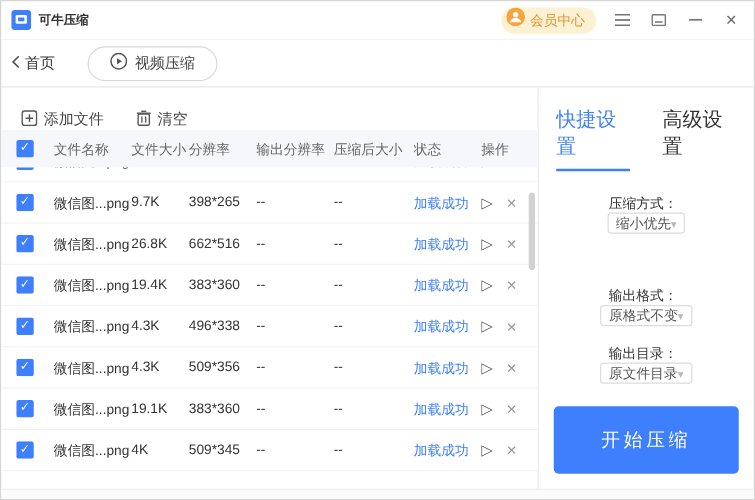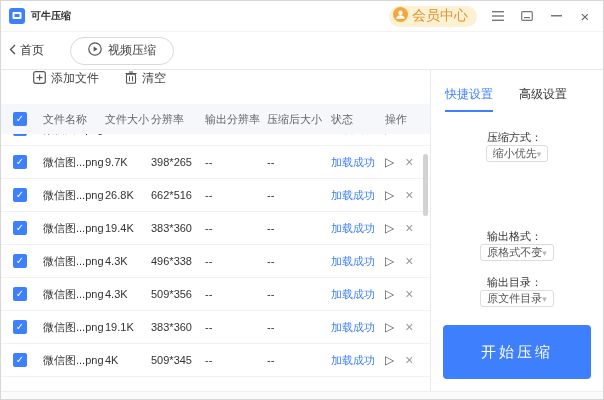--- a/index.html
+++ b/index.html
@@ -7,34 +7,34 @@
   body { font-family:"Liberation Sans", sans-serif; background:#fff; }
   .window { width:604px; height:400px; border:1px solid #d6d6d6; background:#fff; display:flex; flex-direction:column; overflow:hidden; position:relative; }
 
   
   .titlebar { height:30px; flex-shrink:0; display:flex; align-items:center; justify-content:space-between; padding:0 10px 0 8px; }
   .title-left { display:flex; align-items:center; gap:6px; }
   .logo { width:16px; height:16px; display:inline-flex; }
   .app-title { font-size:10px; color:#333; font-weight:bold; }
   .title-right { display:flex; align-items:center; gap:13px; }
   .member-pill { display:flex; align-items:center; gap:4px; background:#fdf1d3; border-radius:11px; height:21px; padding:0 9px 0 4px; cursor:pointer; }
-  .member-pill span.mlabel { font-size:14px; color:#e2912f; }
+  .member-pill span.mlabel { font-size:11px; color:#e2912f; }
   .win-icon { width:16px; height:16px; display:inline-flex; align-items:center; justify-content:center; color:#777; cursor:pointer; }
   .close-x { font-size:15px; color:#666; line-height:1; }
 
   
   .navbar { height:39px; flex-shrink:0; border-top:1px solid #f3f3f3; border-bottom:1px solid #e8e8e8; display:flex; align-items:center; padding:0 8px; }
   .home { display:flex; align-items:center; gap:4px; font-size:12px; color:#333; cursor:pointer; margin-right:26px; }
   .nav-btn { display:flex; align-items:center; gap:6px; height:28px; padding:0 17px; border-radius:15px; border:1px solid #d9d9d9; background:#fff; font-size:12px; color:#444; cursor:pointer; margin-right:20px; font-family:inherit; }
   .nav-btn.active { border-color:#3d7ffc; color:#3d7ffc; }
 
   
   .main { flex:1; display:flex; min-height:0; }
   .left { flex:1; min-width:0; border-right:1px solid #ebebeb; display:flex; flex-direction:column; position:relative; }
-  .toolbar { height:34px; flex-shrink:0; display:flex; align-items:flex-start; gap:26px; padding-left:16px;margin-left:16px; }
+  .toolbar { height:34px; flex-shrink:0; display:flex; align-items:flex-end; gap:26px; padding-left:16px; }
   .tool { display:flex; align-items:center; gap:5px; font-size:12px; color:#444; cursor:pointer; }
 
   .thead { height:30px; flex-shrink:0; background:#f6f7fa; display:flex; align-items:center; padding-left:12px; font-size:11px; color:#666; }
   .cell { flex-shrink:0; overflow:hidden; white-space:nowrap; }
   .c-check { width:30px; }
   .c-name { width:62px; }
   .c-size { width:46px; }
   .c-res { width:54px; }
   .c-ores { width:62px; }
   .c-csize { width:64px; }
@@ -48,21 +48,21 @@
   .op-play { font-size:12px; color:#555; cursor:pointer; line-height:1; }
   .op-close { font-size:14px; color:#999; cursor:pointer; line-height:1; }
 
   .checkbox { width:14px; height:14px; border-radius:2px; background:#3d7ffc; color:#fff; font-size:10px; display:inline-flex; align-items:center; justify-content:center; cursor:pointer; line-height:1; }
 
   .scroll-thumb { position:absolute; right:2px; top:84px; width:5px; height:62px; border-radius:3px; background:#d2d2d2; cursor:pointer; }
 
   
   .right { width:172px; flex-shrink:0; display:flex; flex-direction:column; padding:0 12px 12px 12px; }
   .tabs { display:flex; gap:26px; padding:16px 2px 0 2px; margin-bottom:4px; }
-  .tab { font-size:12px; color:#333; padding-bottom:7px; cursor:pointer; border-bottom:2px solid transparent; }
+  .tab { font-size:16px; color:#333; padding-bottom:7px; cursor:pointer; border-bottom:2px solid transparent; }
   .tab.active { color:#3d7ffc; border-bottom-color:#3d7ffc; }
   .field { display:flex; align-items:center; margin-top:14px;flex-direction:column; }
   .flabel { font-size:11px; color:#333; width:60px; flex-shrink:0; }
   .select { flex:1; height:17px; border:1px solid #dcdcdc; border-radius:3px; background:#fff; display:flex; align-items:center; justify-content:space-between; padding:0 6px; font-size:11px; color:#555; cursor:pointer; }
   .chev { color:#b8b8b8; font-size:9px; }
   .grow { flex:1; }
   .start-btn { margin-top:18px; height:54px; border:none; border-radius:4px; background:#3d7ffc; color:#fff; font-size:15px; letter-spacing:3px; cursor:pointer; font-family:inherit; }
 
   .footer { height:8px; flex-shrink:0; background:#fbfbfb; border-top:1px solid #eeeeee; }
 </style>

